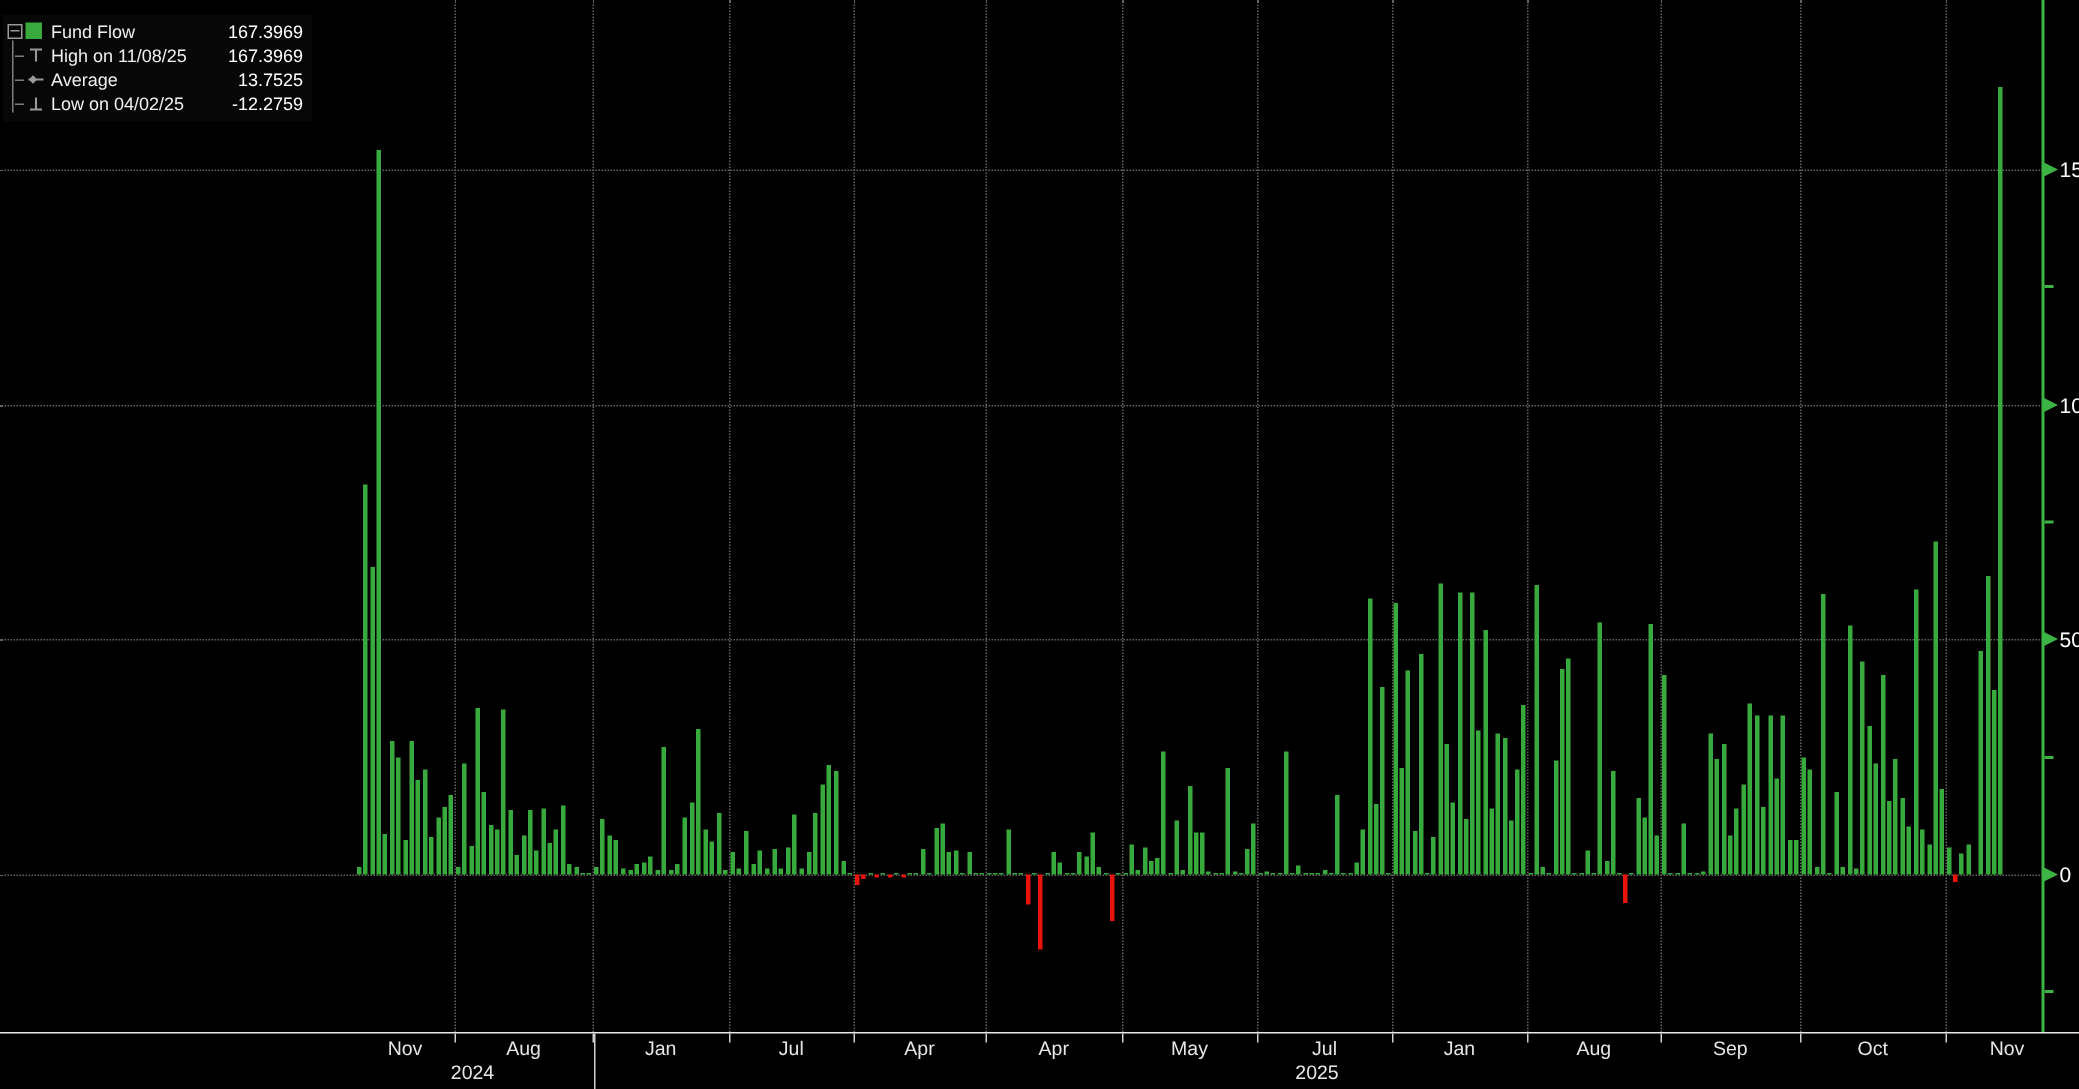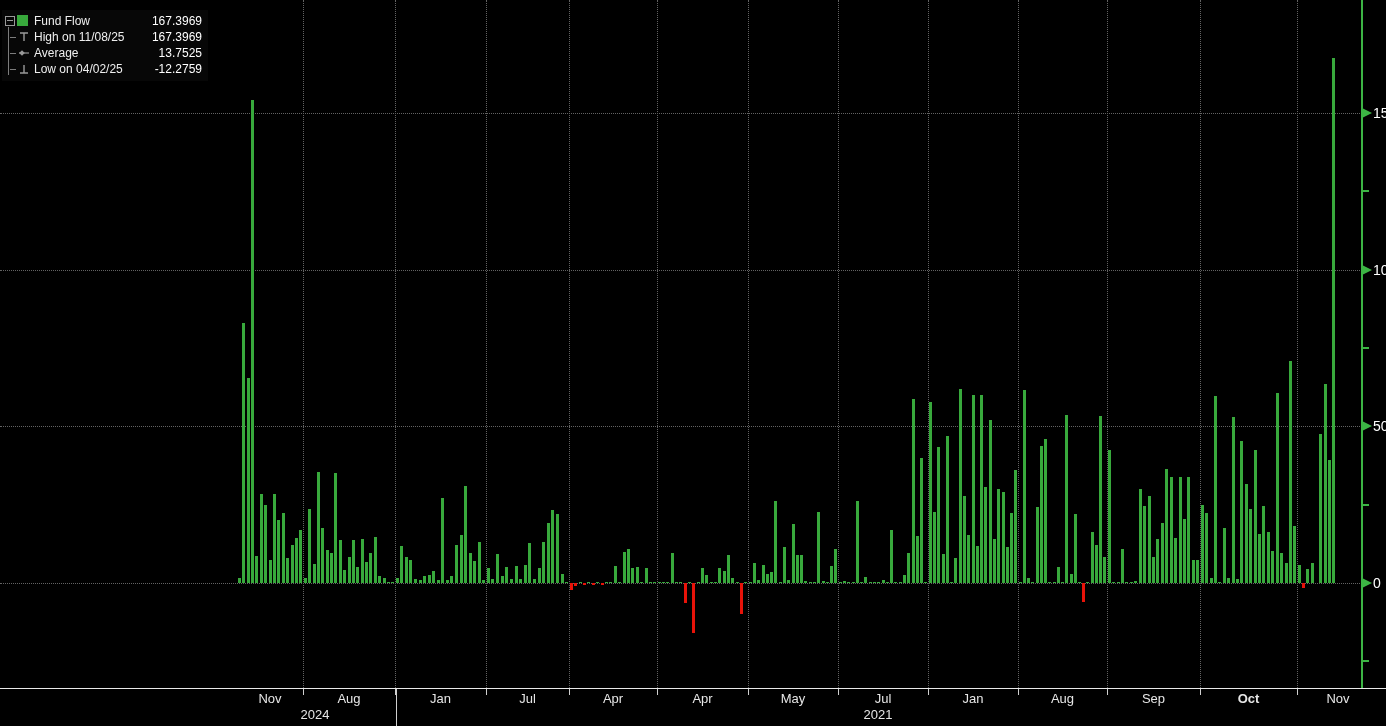--- a/index.html
+++ b/index.html
@@ -344,24 +344,24 @@
       <div class="month-label" style="left: 349px;">Aug</div>
       <div class="month-label" style="left: 440.5px;">Jan</div>
       <div class="month-label" style="left: 527.5px;">Jul</div>
       <div class="month-label" style="left: 613px;">Apr</div>
       <div class="month-label" style="left: 702.5px;">Apr</div>
       <div class="month-label" style="left: 793px;">May</div>
       <div class="month-label" style="left: 883px;">Jul</div>
       <div class="month-label" style="left: 973px;">Jan</div>
       <div class="month-label" style="left: 1062.5px;">Aug</div>
       <div class="month-label" style="left: 1153.5px;">Sep</div>
-      <div class="month-label" style="left: 1248.5px; font-weight: bold;">Oct</div>
+      <div class="month-label" style="left: 1248.5px;">Oct</div>
       <div class="month-label" style="left: 1338px;">Nov</div>
       <div class="year-label" style="left: 315px;">2024</div>
-      <div class="year-label" style="left: 878px;">2021</div>
+      <div class="year-label" style="left: 878px;">2025</div>
       <div class="year-divider" style="left: 396px;"></div>
     </div>
 
   <div id="legend">
     <div id="tree-vline"></div>
     <div class="lrow">
       <span class="tree-cell">
           <span class="box-minus"></span>
         </span>
       <span class="icon-cell">

